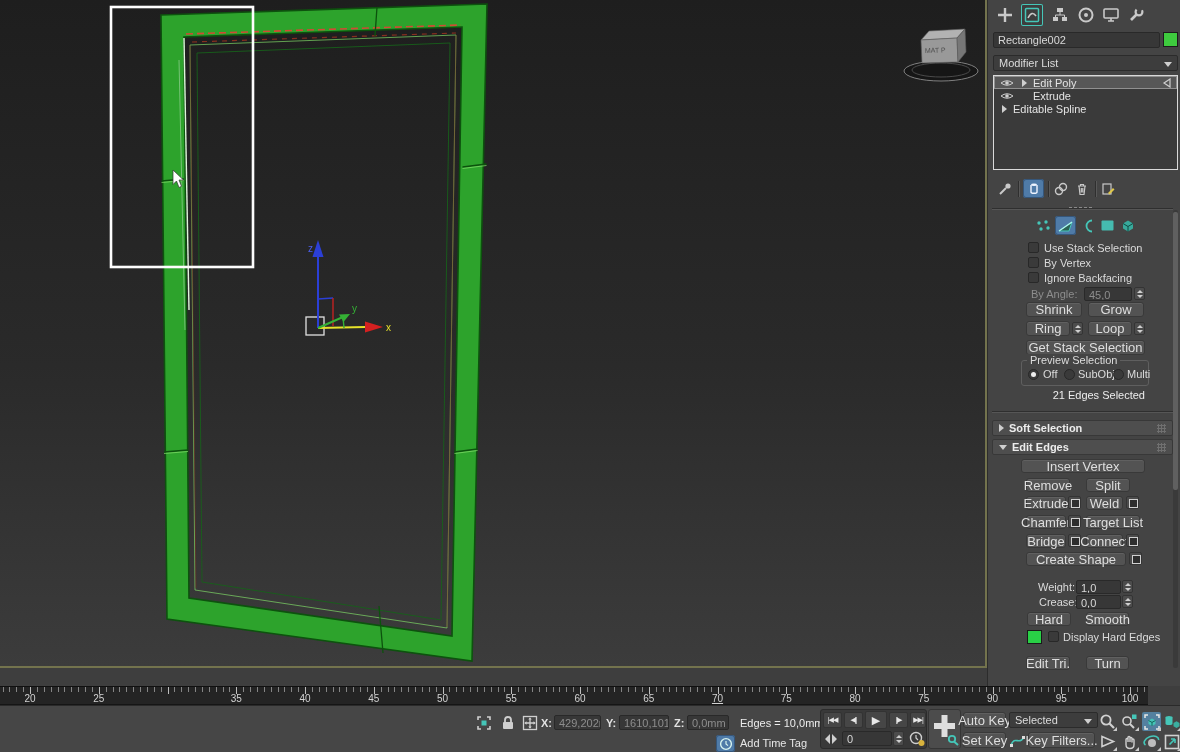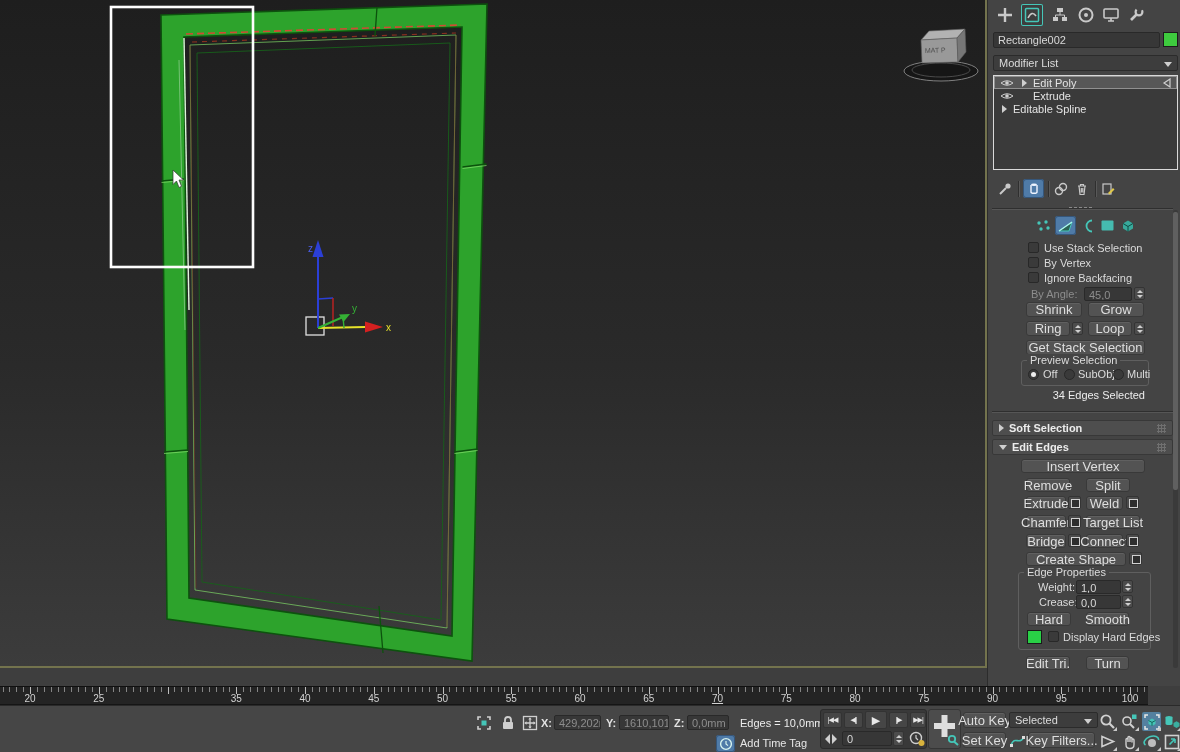--- a/index.html
+++ b/index.html
@@ -293,21 +293,21 @@
     <div class="group" style="left:33px;top:360px;width:128px;height:26px">
       <div class="gtitle">Preview Selection</div>
     </div>
     <div class="radio on" style="left:40px;top:369px"></div>
     <div class="lb" style="left:55px;top:368px">Off</div>
     <div class="radio" style="left:76px;top:369px"></div>
     <div class="lb" style="left:90px;top:368px">SubObj</div>
     <div class="radio" style="left:125px;top:369px"></div>
     <div class="lb" style="left:139px;top:368px">Multi</div>
 
-    <div class="lb" style="left:0;top:389px;width:157px;text-align:right;color:#ececec">34 Edges Selected</div>
+    <div class="lb" style="left:0;top:389px;width:157px;text-align:right;color:#ececec">21 Edges Selected</div>
 
     <div class="divider" style="top:411px"></div>
 
     <div class="rollout" style="top:420px">
       <span class="tri-r"></span>
       <span>Soft Selection</span>
       <span class="dots"></span>
     </div>
     <div class="rollout" style="top:439px">
       <span class="tri-d"></span>
@@ -330,23 +330,20 @@
     <div class="btn" style="left:98px;top:515px;width:54px;height:14px">Target List</div>
 
     <div class="btn" style="left:38px;top:534px;width:40px;height:14px">Bridge</div>
     <div class="sbx" style="left:80px;top:534px"></div>
     <div class="btn" style="left:98px;top:534px;width:37px;height:14px">Connect</div>
     <div class="sbx" style="left:138px;top:534px"></div>
 
     <div class="btn" style="left:38px;top:552px;width:100px;height:14px">Create Shape</div>
     <div class="sbx" style="left:141px;top:552px"></div>
 
-    <div class="group" style="left:30px;top:572px;width:133px;height:78px">
-      <div class="gtitle">Edge Properties</div>
-    </div>
     <div class="lb" style="left:50px;top:581px">Weight:</div>
     <div class="fld" style="left:88px;top:580px;width:45px;height:14px">1,0</div>
     <div class="spin" style="left:134px;top:580px">
         <i class="up"></i>
         <i class="dn"></i>
       </div>
     <div class="lb" style="left:51px;top:596px">Crease:</div>
     <div class="fld" style="left:88px;top:595px;width:45px;height:14px">0,0</div>
     <div class="spin" style="left:134px;top:595px">
         <i class="up"></i>

